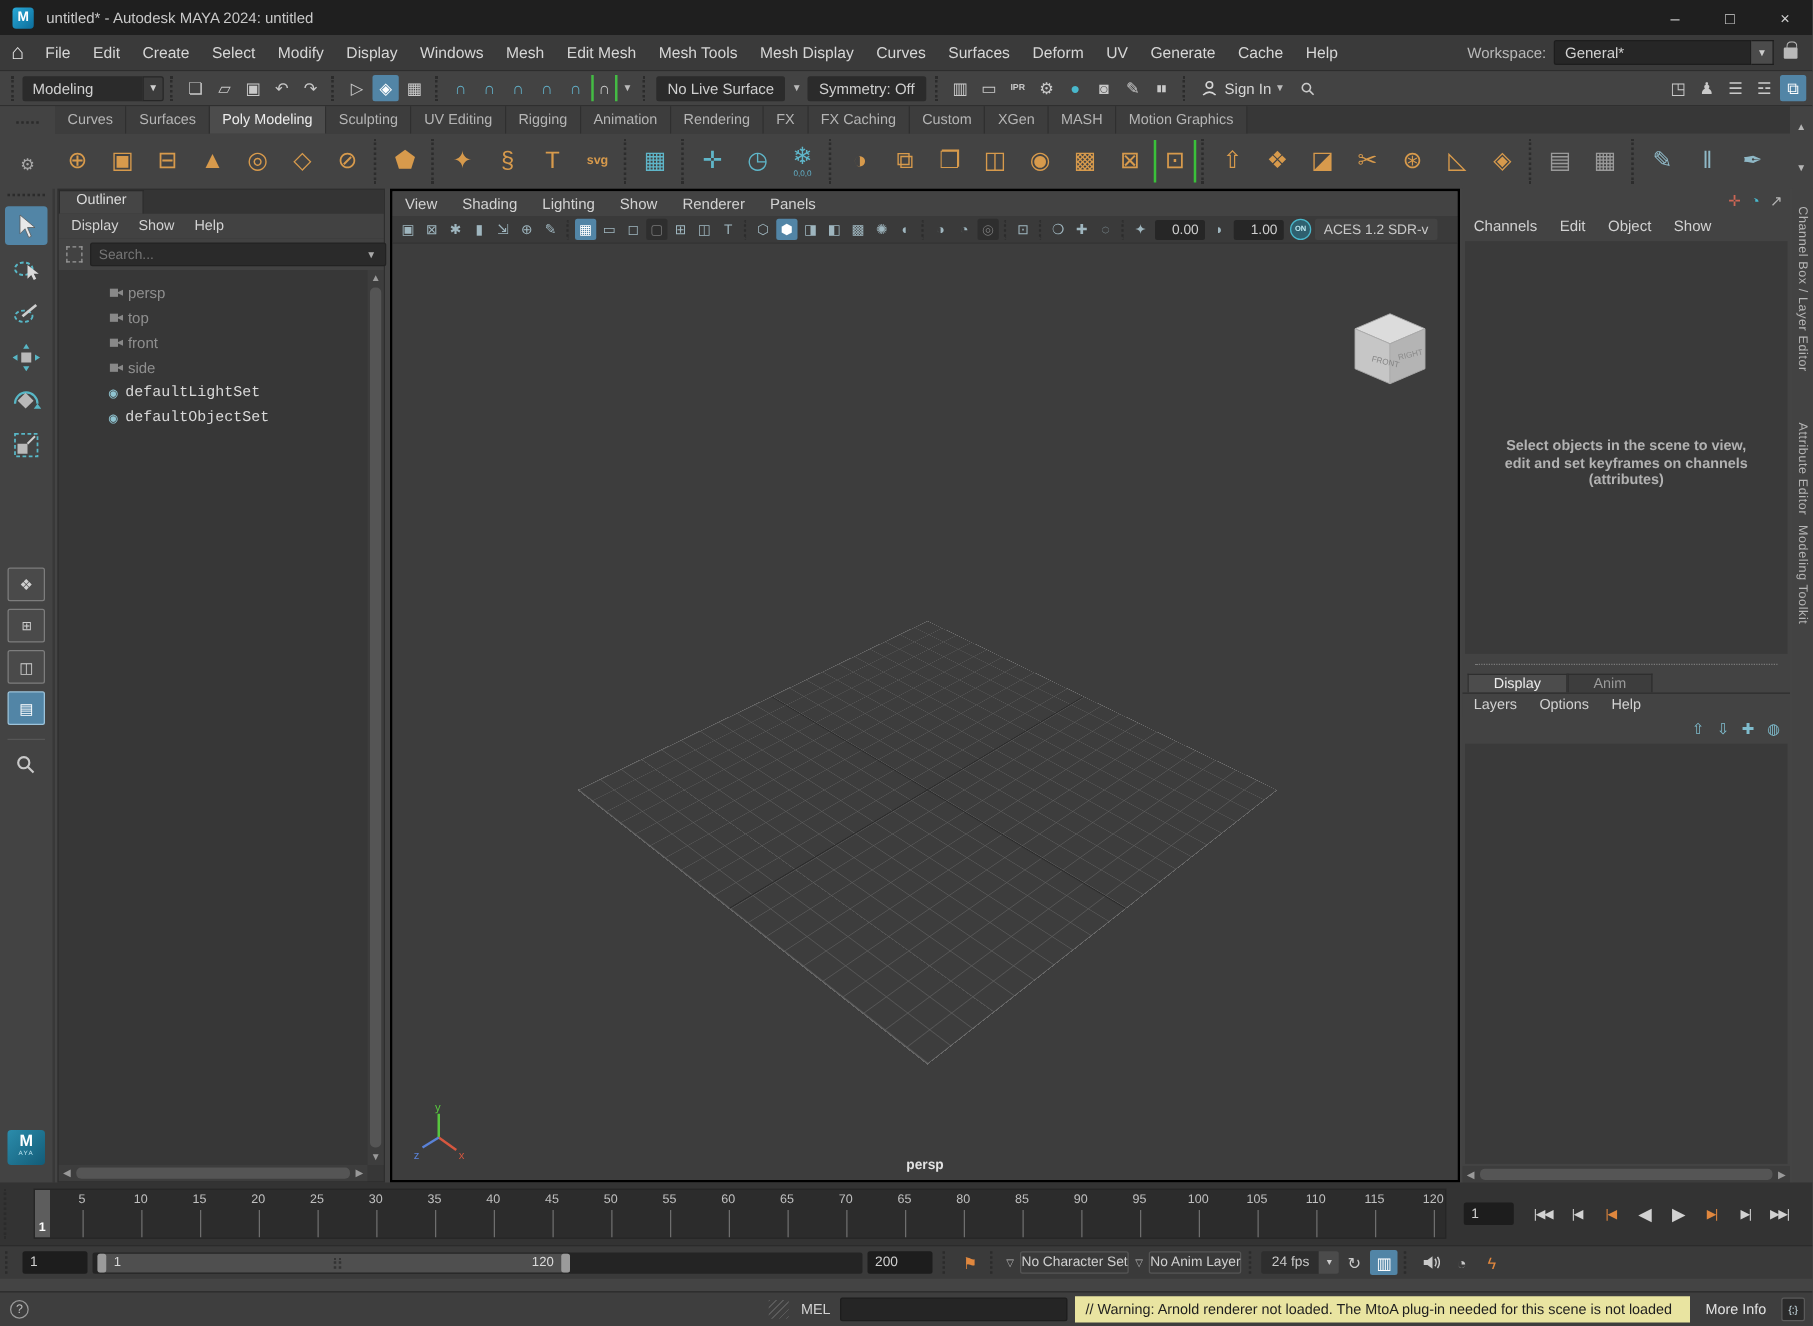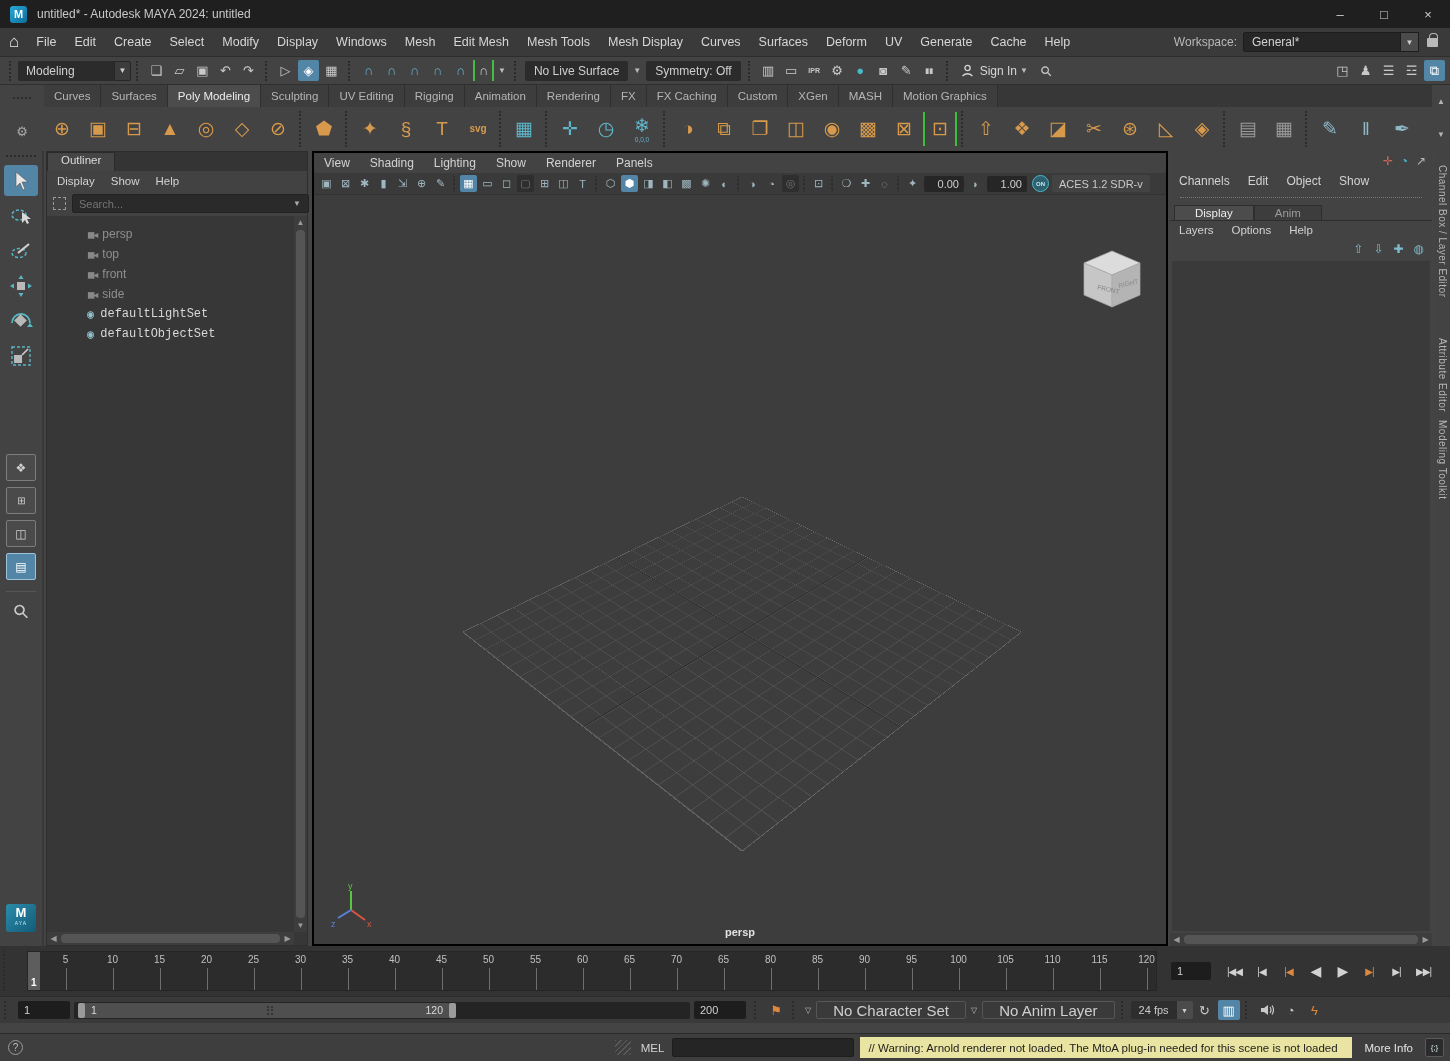--- a/index.html
+++ b/index.html
@@ -208,21 +208,21 @@
     font-size:11px; padding:0 6px; margin:0 4px; font-family:"Liberation Sans",sans-serif; }
   .range-track { position:relative; width:616px; height:17px; background:#242424; border-radius:2px; }
   .range-inner { position:absolute; left:4px; top:1px; bottom:1px; width:378px; background:#4f4f4f; border-radius:2px;
     display:flex; align-items:center; }
   .range-handle { width:7px; height:100%; background:#9b9b9b; border-radius:2px; }
   .range-start-label { font-size:10.5px; color:#dadada; margin-left:6px; }
   .range-end-label { font-size:10.5px; color:#dadada; margin-left:auto; margin-right:6px; }
   .range-grip { position:absolute; left:50%; top:3px; bottom:3px; width:6px; border-left:2px dotted #333;
     border-right:2px dotted #333; }
   .ghost-field { height:18px; border:1px solid #565656; border-radius:2px; display:flex; align-items:center;
-    padding:0 16px; font-size:15px; color:#cfcfcf; margin:0 2px; }
+    padding:0 0; font-size:11px; color:#cfcfcf; margin:0 2px; }
   .fps-field { height:18px; background:#2e2e2e; border-radius:2px 0 0 2px; display:flex; align-items:center;
     padding:0 8px; font-size:11px; color:#c9c9c9; }
   .fps-arrow { width:16px; height:18px; background:#4b4b4b; border-radius:0 2px 2px 0; display:flex;
     align-items:center; justify-content:center; font-size:7px; color:#ccc; }
   .rr-icon { width:22px; height:20px; display:flex; align-items:center; justify-content:center; font-size:13px;
     color:#c9c9c9; margin:0 1px; border-radius:2px; }
   .rr-icon.active { background:#5285a6; color:#fff; }
   .rr-icon.orange { color:#e0873e; }
 
   
@@ -890,20 +890,28 @@
         <span style="color: rgb(73, 184, 204);">◔</span>
         <span style="color: rgb(181, 181, 181);">↗</span>
       </div>
     <div class="cb-menus">
 
     <span class="cb-menu-item">Channels</span>
         <span class="cb-menu-item">Edit</span>
         <span class="cb-menu-item">Object</span>
         <span class="cb-menu-item">Show</span>
       </div>
+    <div class="cb-body">
+      <div class="cb-msg">
+
+      <div>Select objects in the scene to view,</div>
+          <div>edit and set keyframes on channels</div>
+          <div>(attributes)</div>
+        </div>
+    </div>
     <div class="dotted-sep"></div>
     <div class="layer-tabs">
 
     <span class="layer-tab active">Display</span>
         <span class="layer-tab">Anim</span>
       </div>
     <div class="layer-menus">
 
     <span class="layer-menu-item">Layers</span>
         <span class="layer-menu-item">Options</span>

